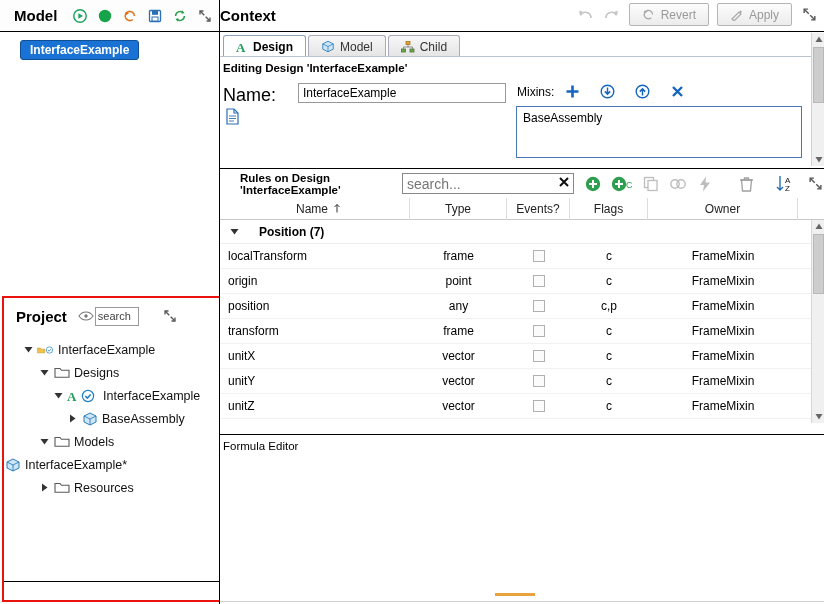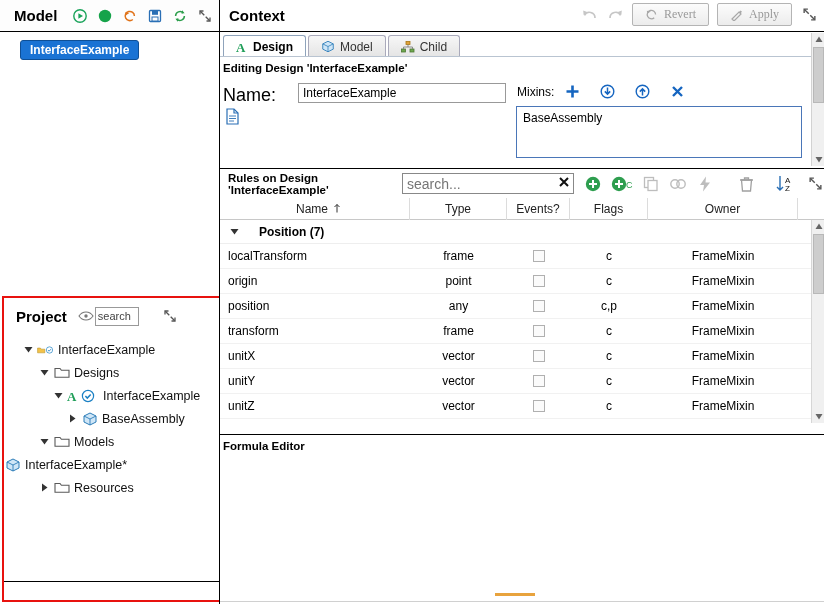--- a/index.html
+++ b/index.html
@@ -111,36 +111,35 @@
 
   
   #context-panel {
     position: absolute; left: 220px; top: 0; width: 604px; height: 604px;
     background: #ffffff;
   }
   #ctx-header {
     position: absolute; left: 0; top: 0; width: 604px; height: 31px;
     display: flex; align-items: center;
   }
-  #ctx-header .panel-title { margin-left: 9px; }
+  #ctx-header .panel-title { }
   #ctx-header-tools {
     position: absolute; right: 6px; top: 3px;
     display: flex; align-items: center; gap: 8px;
   }
   .big-btn {
     display: flex; align-items: center; gap: 6px;
     height: 23px;
     padding: 1px 12px;
     border: 1px solid #b4b4b4;
     background: linear-gradient(#fcfcfc,#ececec);
     color: #9a9a9a;
     font-size: 12px;
     border-radius: 2px;
     cursor: pointer;
-    font-family: Liberation Serif, serif;
   }
   #ctx-divider-h {
     position: absolute; left: 0; top: 31px; width: 604px; height: 1px;
     background: #000;
   }
 
   
   #ctx-tabs {
     position: absolute; left: 3px; top: 34px;
     display: flex; align-items: flex-end;
@@ -226,21 +225,21 @@
     border: 1px solid #b8b8b8;
   }
 
   
   #rules-bar {
     position: absolute; left: 0; top: 168px; width: 604px; height: 30px;
     border-top: 1px solid #000;
     background: #fff;
     display: flex; align-items: center;
   }
-  #rules-title { margin-left: 8px; font-size: 11.5px; font-weight: bold; }
+  #rules-title { margin-left: 20px; font-size: 11.5px; font-weight: bold; }
   #rules-search {
     margin-left: 8px;
     width: 172px; height: 21px;
     border: 1px solid #888;
     font-size: 14px;
     padding: 0 20px 0 4px;
     color: #555;
     background: #fff;
   }
   #rules-search-wrap { position: relative; margin-left: 8px; }
@@ -306,21 +305,21 @@
     position: absolute; left: 1px; top: 14px; width: 11px; height: 60px;
     background: #cdcdcd; border: 1px solid #b8b8b8;
   }
 
   
   #formula-bar {
     position: absolute; left: 0; top: 434px; width: 604px; height: 22px;
     border-top: 1px solid #000;
     display: flex; align-items: center;
   }
-  #formula-bar span { font-size: 11.5px; font-weight: bold; margin-left: 3px; }
+  #formula-bar span { font-size: 11.5px; font-weight: normal; margin-left: 3px; }
   #formula-area {
     position: absolute; left: 0; top: 456px; width: 604px; bottom: 8px;
     background: #fff;
   }
   #formula-tab-marker {
     position: absolute; left: 275px; bottom: 0; width: 40px; height: 3px;
     background: #e8a33d;
   }
   #bottom-line {
     position: absolute; left: 220px; bottom: 2px; width: 604px; height: 1px;

